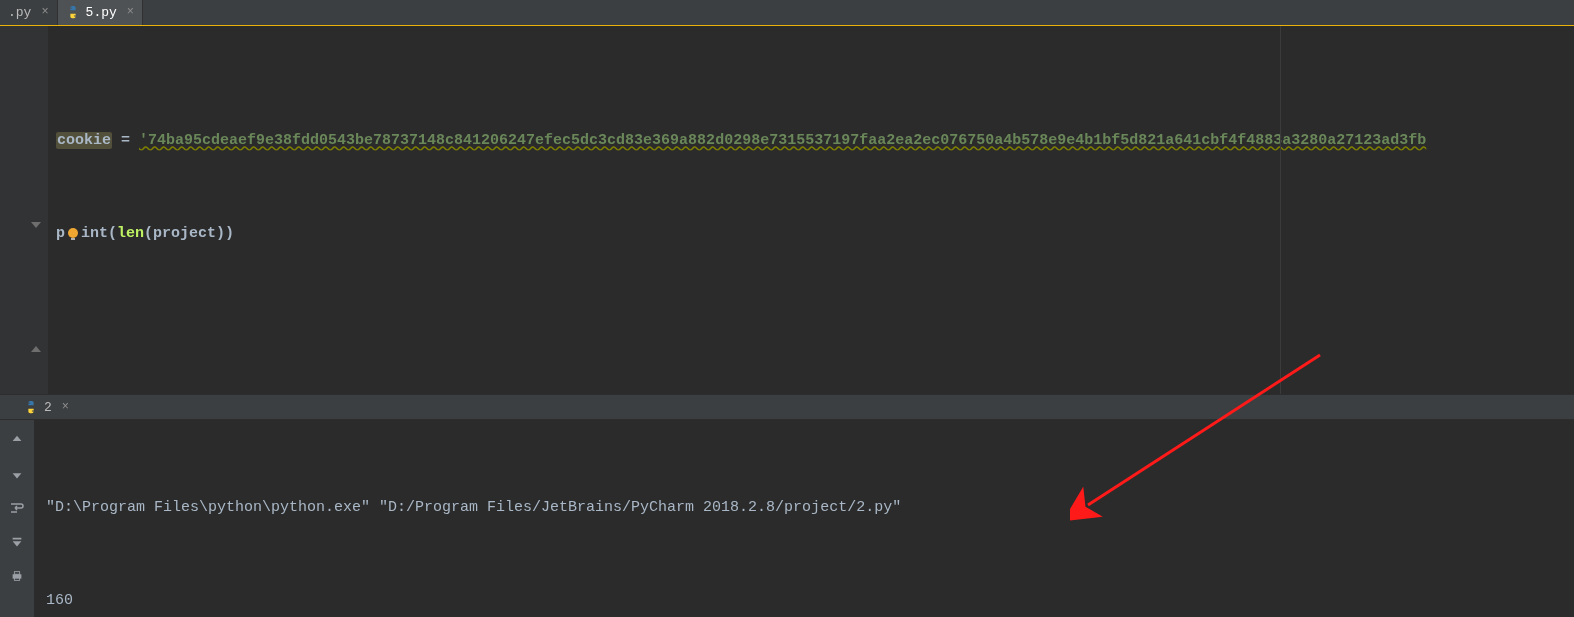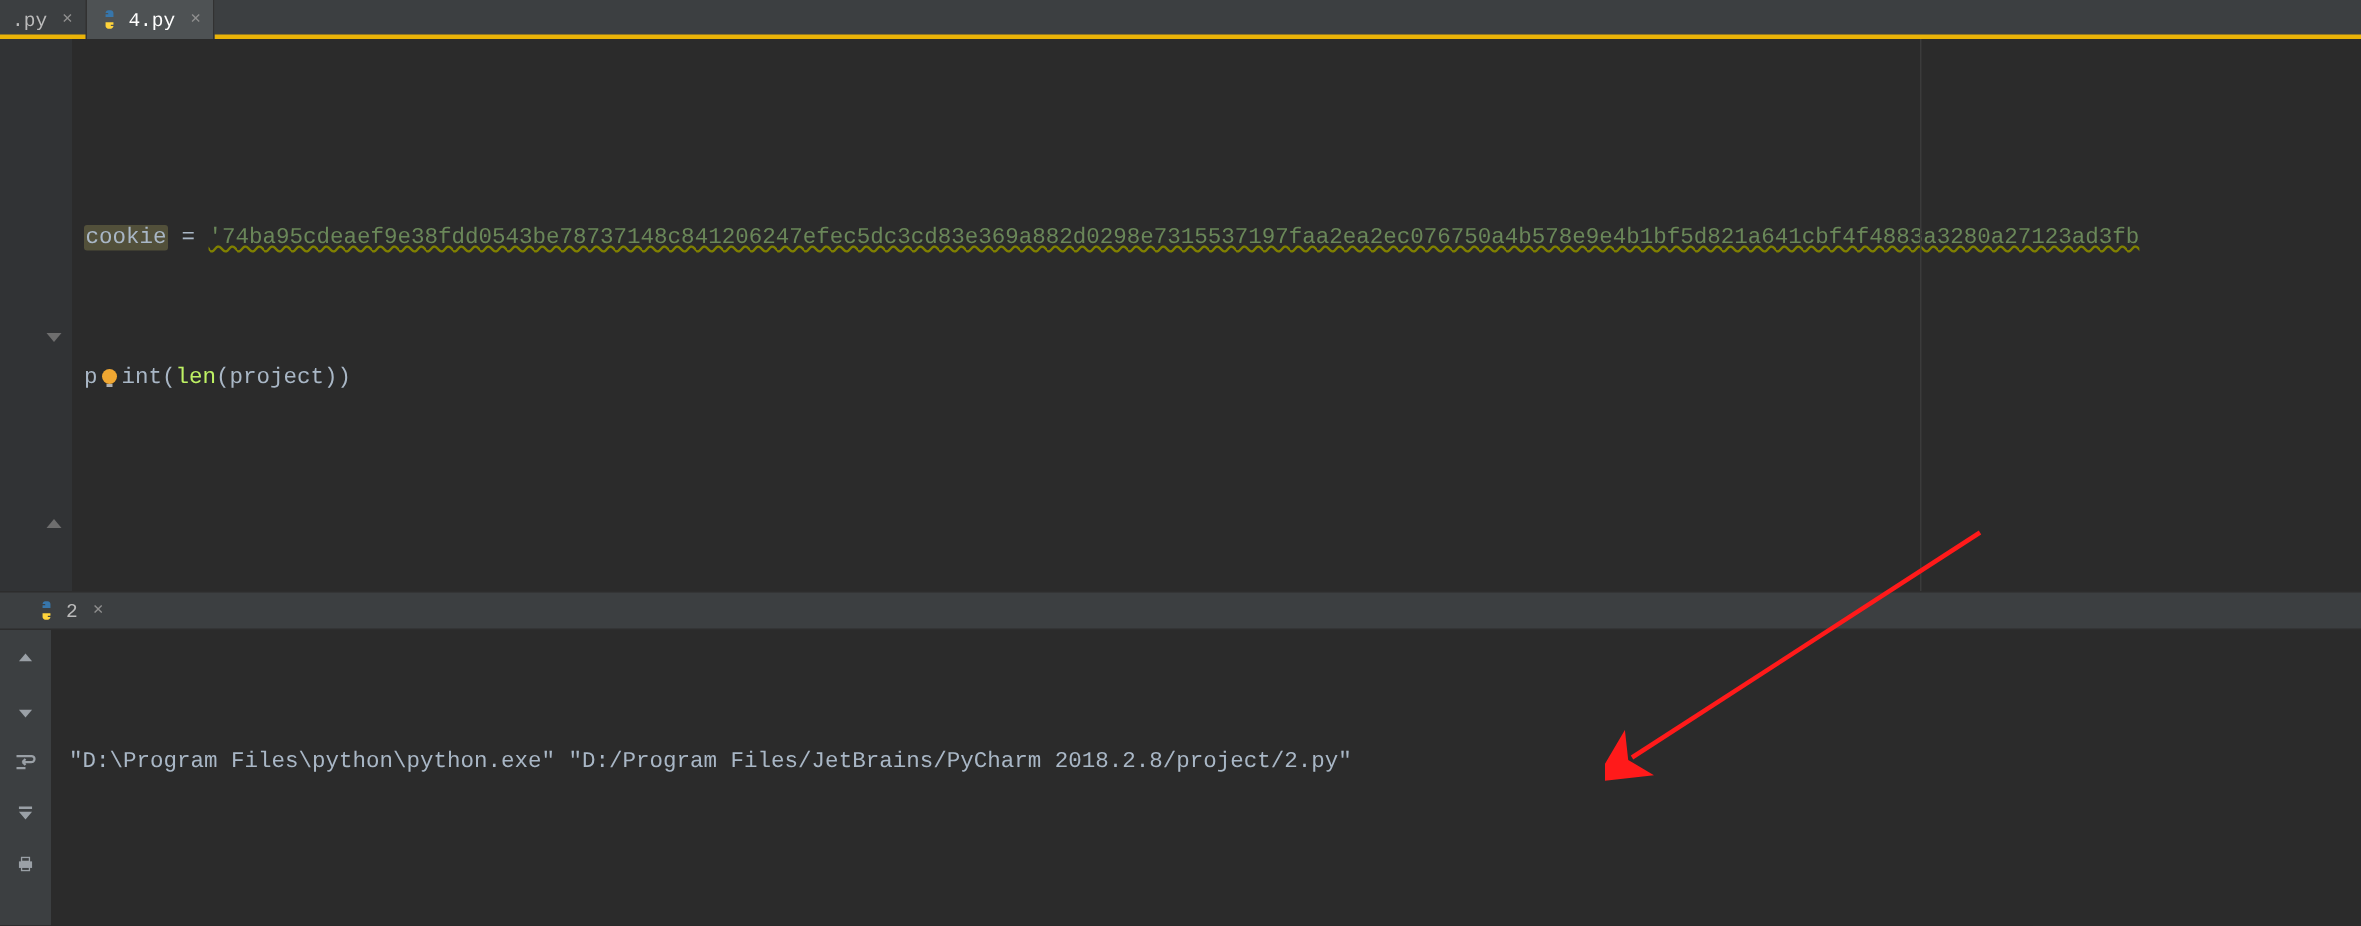--- a/index.html
+++ b/index.html
@@ -10,22 +10,22 @@
   color: #a9b7c6;
   width: 1574px;
   height: 617px;
   overflow: hidden;
   position: relative;
 }
 .tabs-bar {
   height: 26px;
   background: #3c3f41;
   display: flex;
-  align-items: flex-start;
-  border-bottom: 3px solid #eab308;
+  align-items: flex-end;
+  border-bottom: 1px solid #eab308;
 }
 .tab {
   height: 26px;
   padding: 0 8px;
   display: flex;
   align-items: center;
   gap: 6px;
   color: #bbbbbb;
   border-right: 1px solid #323232;
   cursor: pointer;
@@ -48,25 +48,26 @@
   position: relative;
 }
 .gutter-icon {
   position: absolute;
   left: 28px;
   width: 16px; height: 16px;
 }
 .code-lines {
   flex: 1;
   padding-left: 8px;
-  padding-top: 24px;
+  padding-top: 6px;
   line-height: 31px;
   white-space: pre;
   overflow: hidden;
   position: relative;
+  font-weight: bold;
 }
 .code-line { height: 31px; }
 .var-def { background: #52503a; border-radius: 2px; padding: 0 1px; }
 .op { color: #a9b7c6; }
 .str { color: #6a8759; }
 .str.warn {
   text-decoration-line: underline;
   text-decoration-style: wavy;
   text-decoration-color: #808000;
 }
@@ -150,21 +151,21 @@
     <span>.py</span>
     <span class="close-x">×</span>
   </div>
   <div class="tab active">
     <span class="py-icon">
       <svg viewBox="0 0 16 16">
           <path fill="#3776ab" d="M7 1h2c1 0 2 1 2 2v3H5V4H7V3H5c0-1 1-2 2-2z"></path>
           <path fill="#ffd43b" d="M9 15H7c-1 0-2-1-2-2v-3h6v2H9v1h2c0 1-1 2-2 2z"></path>
         </svg>
     </span>
-    <span>4.py</span>
+    <span>5.py</span>
     <span class="close-x">×</span>
   </div>
 </div>
 
 <div class="editor-area">
   <div class="gutter">
     <span class="gutter-icon" style="top:191px">
       <svg viewBox="0 0 16 16">
           <path fill="#6e6e6e" d="M3 5l5 6 5-6z"></path>
         </svg>
@@ -230,20 +231,21 @@
     <div class="tb-btn">
       <svg viewBox="0 0 16 16" width="14" height="14">
           <rect x="3" y="6" width="10" height="5" fill="#9aa0a6"></rect>
           <rect x="5" y="3" width="6" height="3" fill="none" stroke="#9aa0a6"></rect>
           <rect x="5" y="10" width="6" height="3" fill="none" stroke="#9aa0a6"></rect>
         </svg>
     </div>
   </div>
   <div class="console-out">
     <div>"D:\Program Files\python\python.exe" "D:/Program Files/JetBrains/PyCharm 2018.2.8/project/2.py"</div>
+    <div>160</div>
     
     
     
   </div>
 </div>
 
 <svg class="arrow-annotation" style="left:1070px; top:345px;" width="260" height="180">
   <defs>
     <marker id="ah" markerWidth="12" markerHeight="12" refX="2" refY="6" orient="auto">
       <path d="M0,0 L12,6 L0,12 L3,6 z" fill="#ff1a1a"></path>

